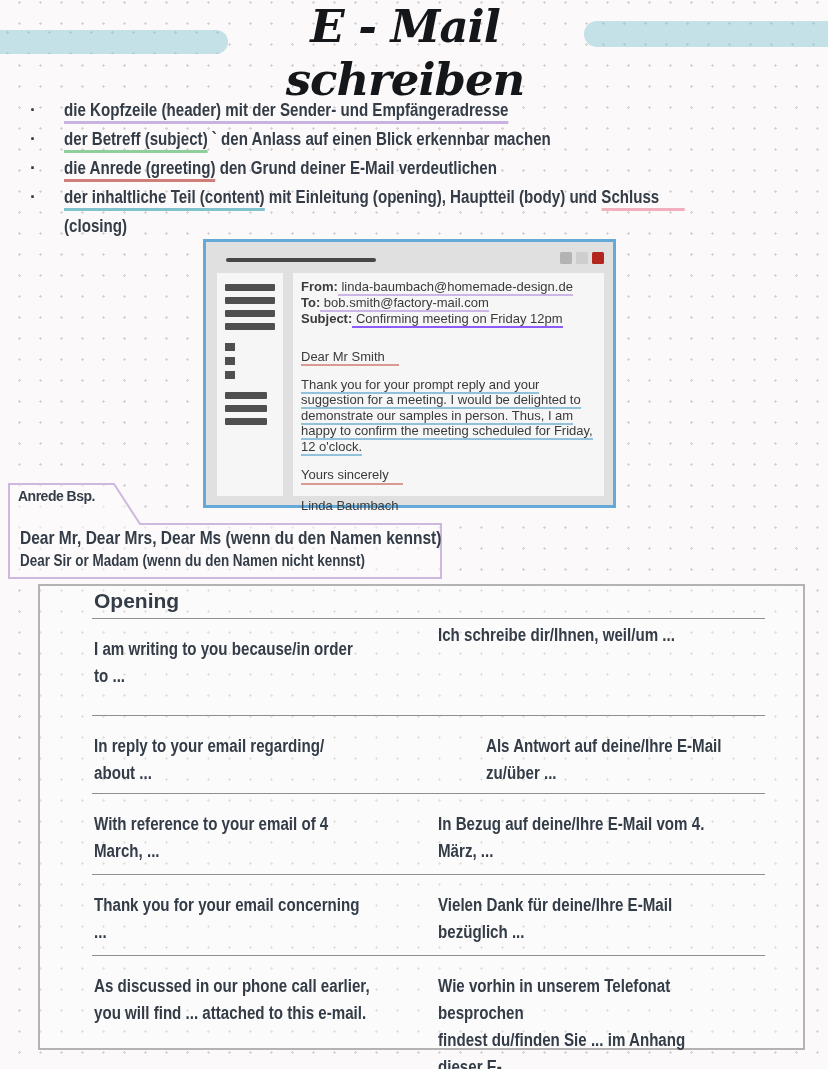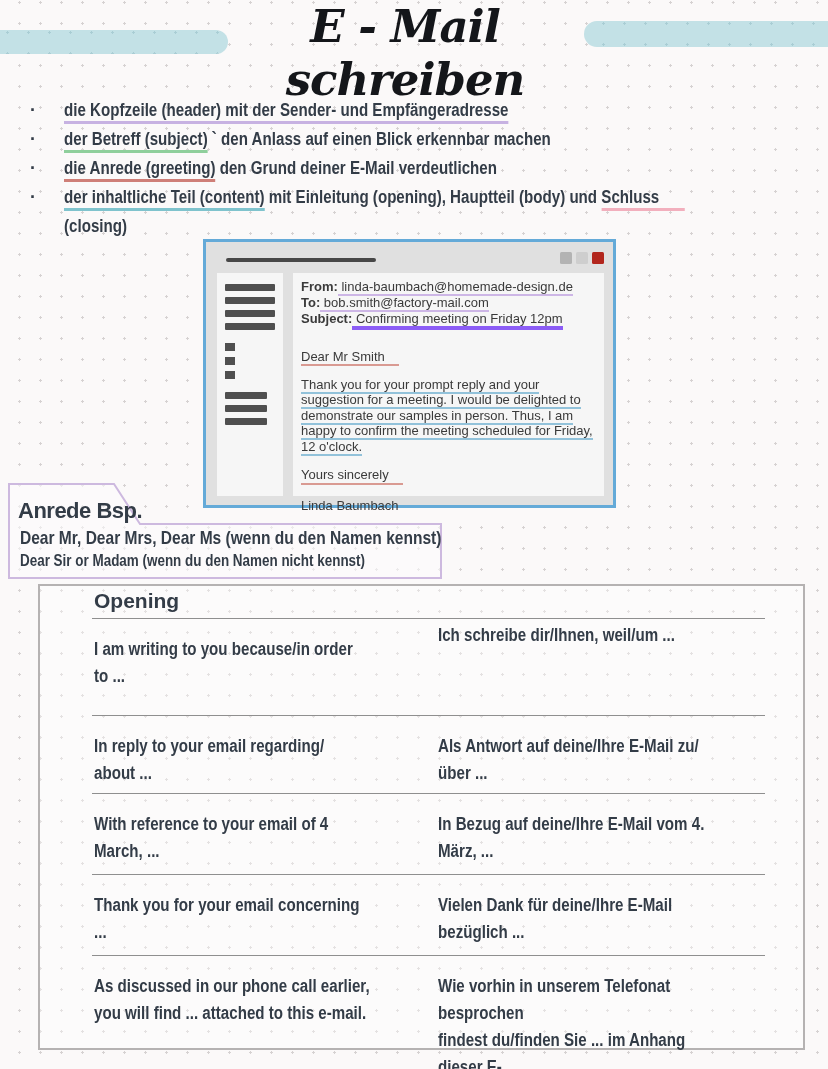--- a/index.html
+++ b/index.html
@@ -47,42 +47,42 @@
   .sb-bar{ background:#4f4f4f; border-radius:1px; margin-bottom:6px; }
   .sb-long{ width:50px; height:7px; }
   .sb-sq{ width:10px; height:8px; margin-bottom:6px; background:#4f4f4f; }
   .sb-med{ width:42px; height:7px; }
   .sb-gap{ height:7px; }
   .mail-head{ position:absolute; left:87px; top:31px; right:9px; height:77px; background:#f6f6f6;
     padding:6px 8px; box-sizing:border-box; font-size:13px; line-height:16px; color:#3a3a3a; }
   .mail-body{ position:absolute; left:87px; top:99px; right:9px; bottom:9px; background:#f6f6f6;
     padding:8px 8px; box-sizing:border-box; font-size:13px; line-height:15.5px; color:#3a3a3a; }
   .mu-purple{ border-bottom:2px solid #cdb6e6; }
-  .mu-green { border-bottom:4px solid #8b5cf6; }
+  .mu-green { border-bottom:2px solid #8b5cf6; }
   .mu-salmon{ border-bottom:2px solid #d99a92; padding-right:14px; }
   .mu-blue  { border-bottom:2px solid #92c2da; }
   .mail-body p{ margin:12px 0 0 0; }
   .mail-body .sig{ margin-top:13px; }
   .mail-body .closing{ display:inline-block; margin-top:13px; }
 
   
   .anrede-svg{ position:absolute; left:0; top:478px; }
-  .anrede-label{ position:absolute; left:18px; top:498px; font-size:22px; letter-spacing:-0.5px; }
+  .anrede-label{ position:absolute; left:18px; top:488px; font-size:14px; letter-spacing:-0.5px; }
   .anrede-l1{ position:absolute; left:20px; top:527px; font-size:18.5px; }
   .anrede-l2{ position:absolute; left:20px; top:552px; font-size:16px; }
 
   
   .opening{ position:absolute; left:38px; top:584px; width:767px; height:466px;
     border:2px solid #b5b2b2; box-sizing:border-box; background:rgba(255,255,255,0.35); }
   .tbl-title{ padding:3px 15px 0 54px; font-size:21px; height:28px; }
   .tbl-rule{ margin:1px 38px 0 52px; border-bottom:1.5px solid #8f8f8f; }
   .trow{ display:flex; box-sizing:border-box; padding:17px 30px 0 54px; }
   .trow .en{ width:344px; flex-shrink:0; }
   .trow .cell{ font-size:18px; line-height:27px; }
-  .r1{ height:96px; } .r2{ height:77px; } .r3{ height:80px; } .r4{ height:80px; } .r5{ height:100px; }
+  .r1{ height:96px; } .r2{ height:77px;gap:48px; } .r3{ height:80px; } .r4{ height:80px; } .r5{ height:100px; }
   .sep{ margin:0 38px; border-bottom:1.5px solid #8f8f8f; margin-left:52px; }
 </style>
 </head>
 <body>
 
 <div class="page">
 
   <div class="bar bar-left"></div>
   <div class="bar bar-right"></div>
   <h1 class="page-title">E - Mail schreiben</h1>

